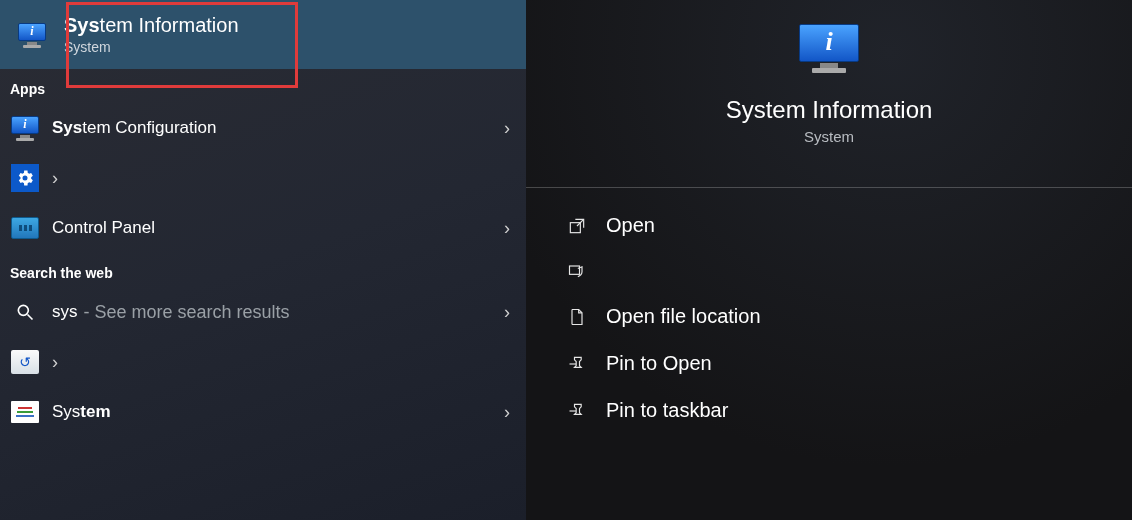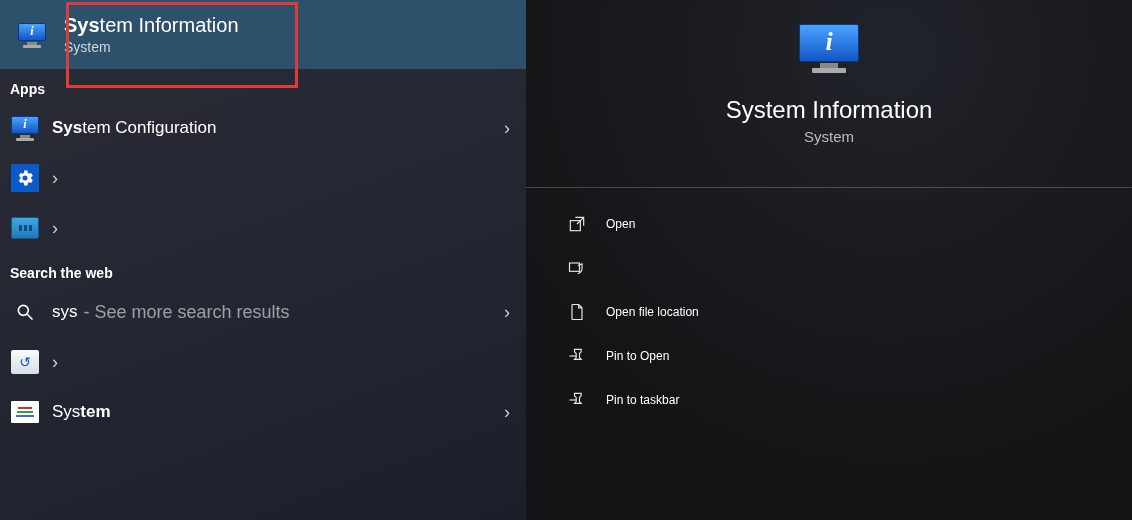--- a/index.html
+++ b/index.html
@@ -50,21 +50,21 @@
     .detail-head .big-icon .mon-screen { height:38px; }
     .detail-head .big-icon .mon-i { font-size:26px; top:2px; }
     .detail-head .big-icon .mon-stand { width:18px; height:5px; }
     .detail-head .big-icon .mon-base { width:34px; height:5px; }
     .detail-title { font-size:24px; font-weight:400; margin-top:18px; }
     .detail-sub { font-size:15px; color:#b8bcc1; margin-top:4px; }
 
     .sep { height:1px; background:rgba(255,255,255,0.22); margin:24px 0 14px 0; }
 
     .actions { padding:0 28px; }
-    .action { display:flex; align-items:center; padding:12px 8px; cursor:pointer; font-size:12px; }
+    .action { display:flex; align-items:center; padding:12px 8px; cursor:pointer; font-size:20px; }
     .action .aic { width:30px; display:flex; justify-content:center; margin-right:14px; }
     .action svg { width:20px; height:20px; stroke:#e6e6e6; fill:none; stroke-width:1.4; }
   </style>
 </head>
 <body>
 
 <div class="left-pane">
   <div class="best-match">
     <div class="iconbox">
       <div class="monitor-icon">
@@ -112,20 +112,23 @@
   </div>
 
   <div class="item">
     <div class="ic">
         <div class="cp-icon">
           <div></div>
           <div></div>
           <div></div>
         </div>
       </div>
+    <div class="label">
+        <span>Control Panel</span>
+      </div>
     <div class="chev">›</div>
   </div>
 
   <div class="section-hdr">Search the web</div>
 
   <div class="item">
     <div class="ic search-icon">
         <svg viewBox="0 0 24 24" fill="none" stroke-width="2">
           <circle cx="10" cy="10" r="6"></circle>
           <line x1="15" y1="15" x2="21" y2="21"></line>

